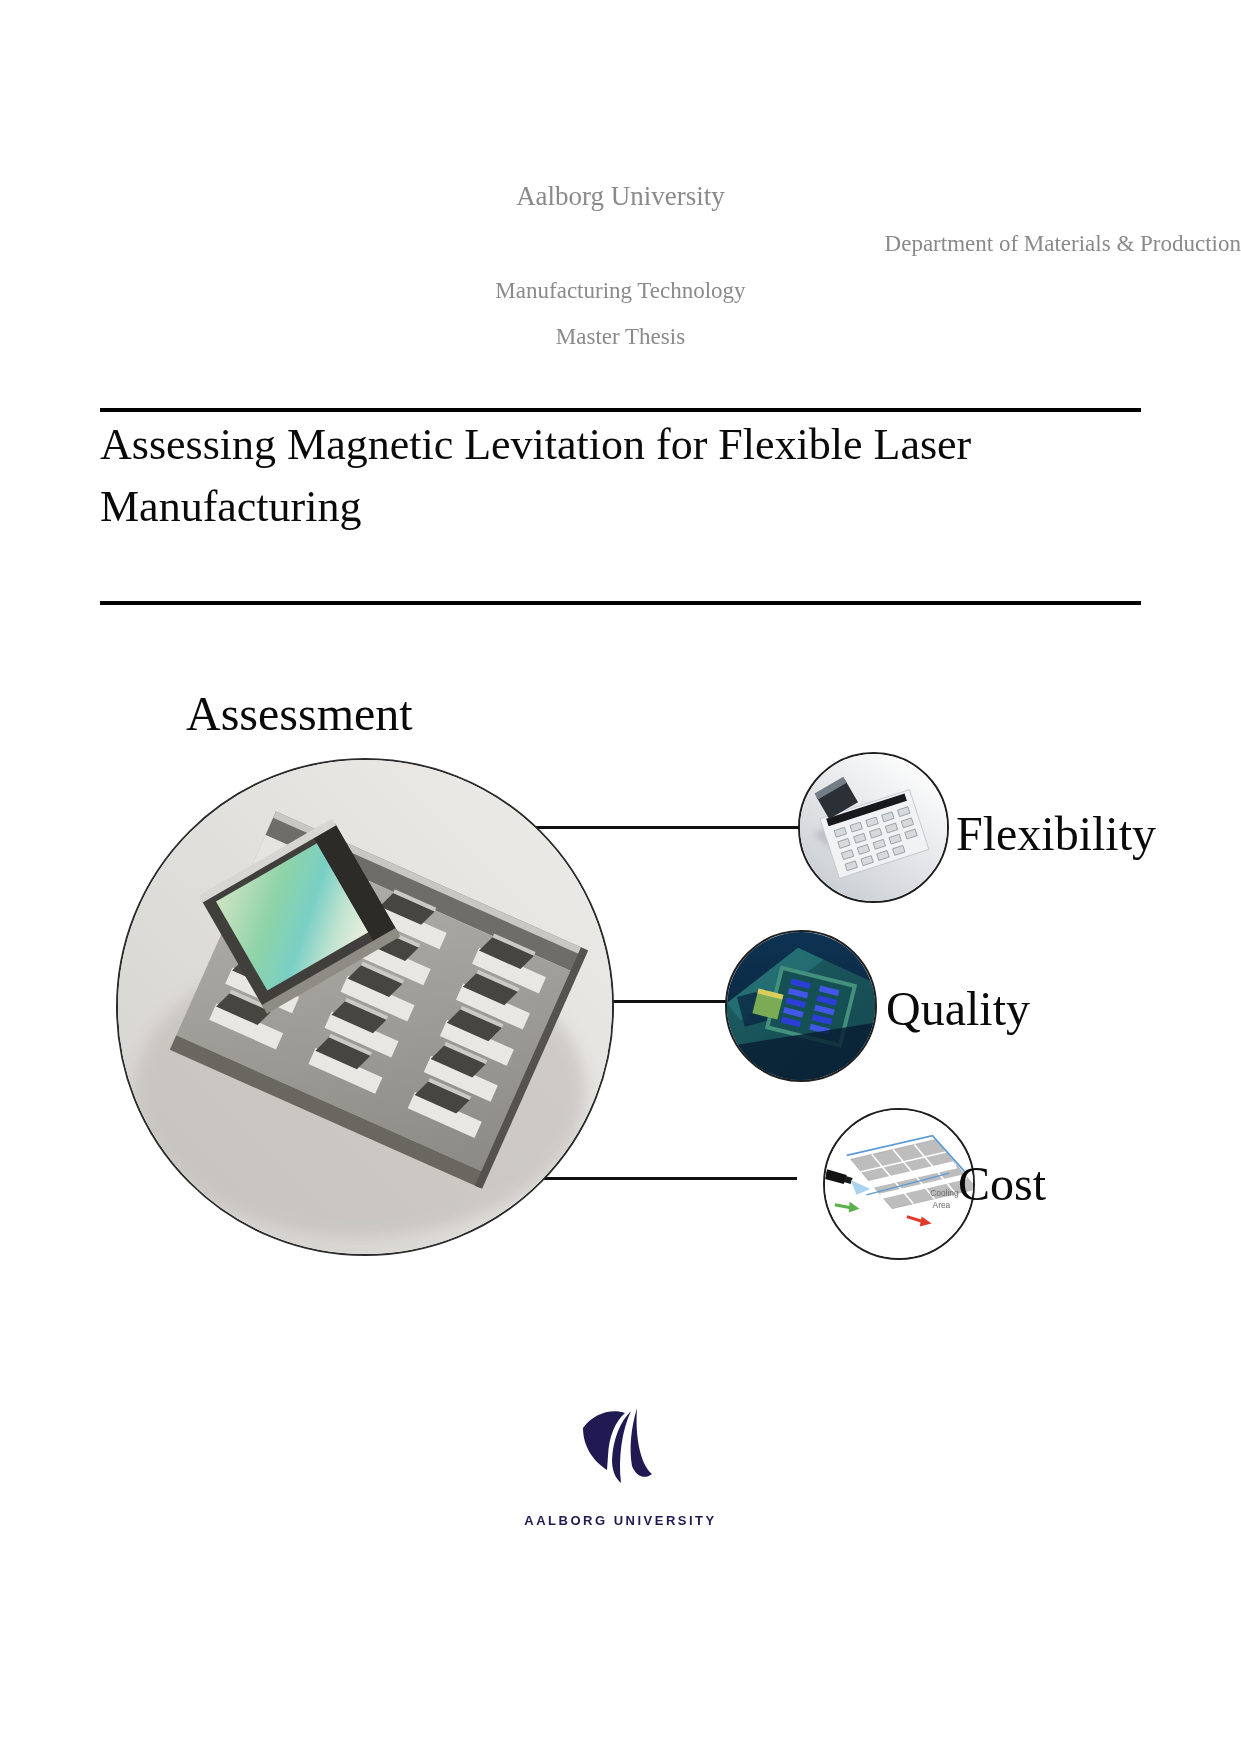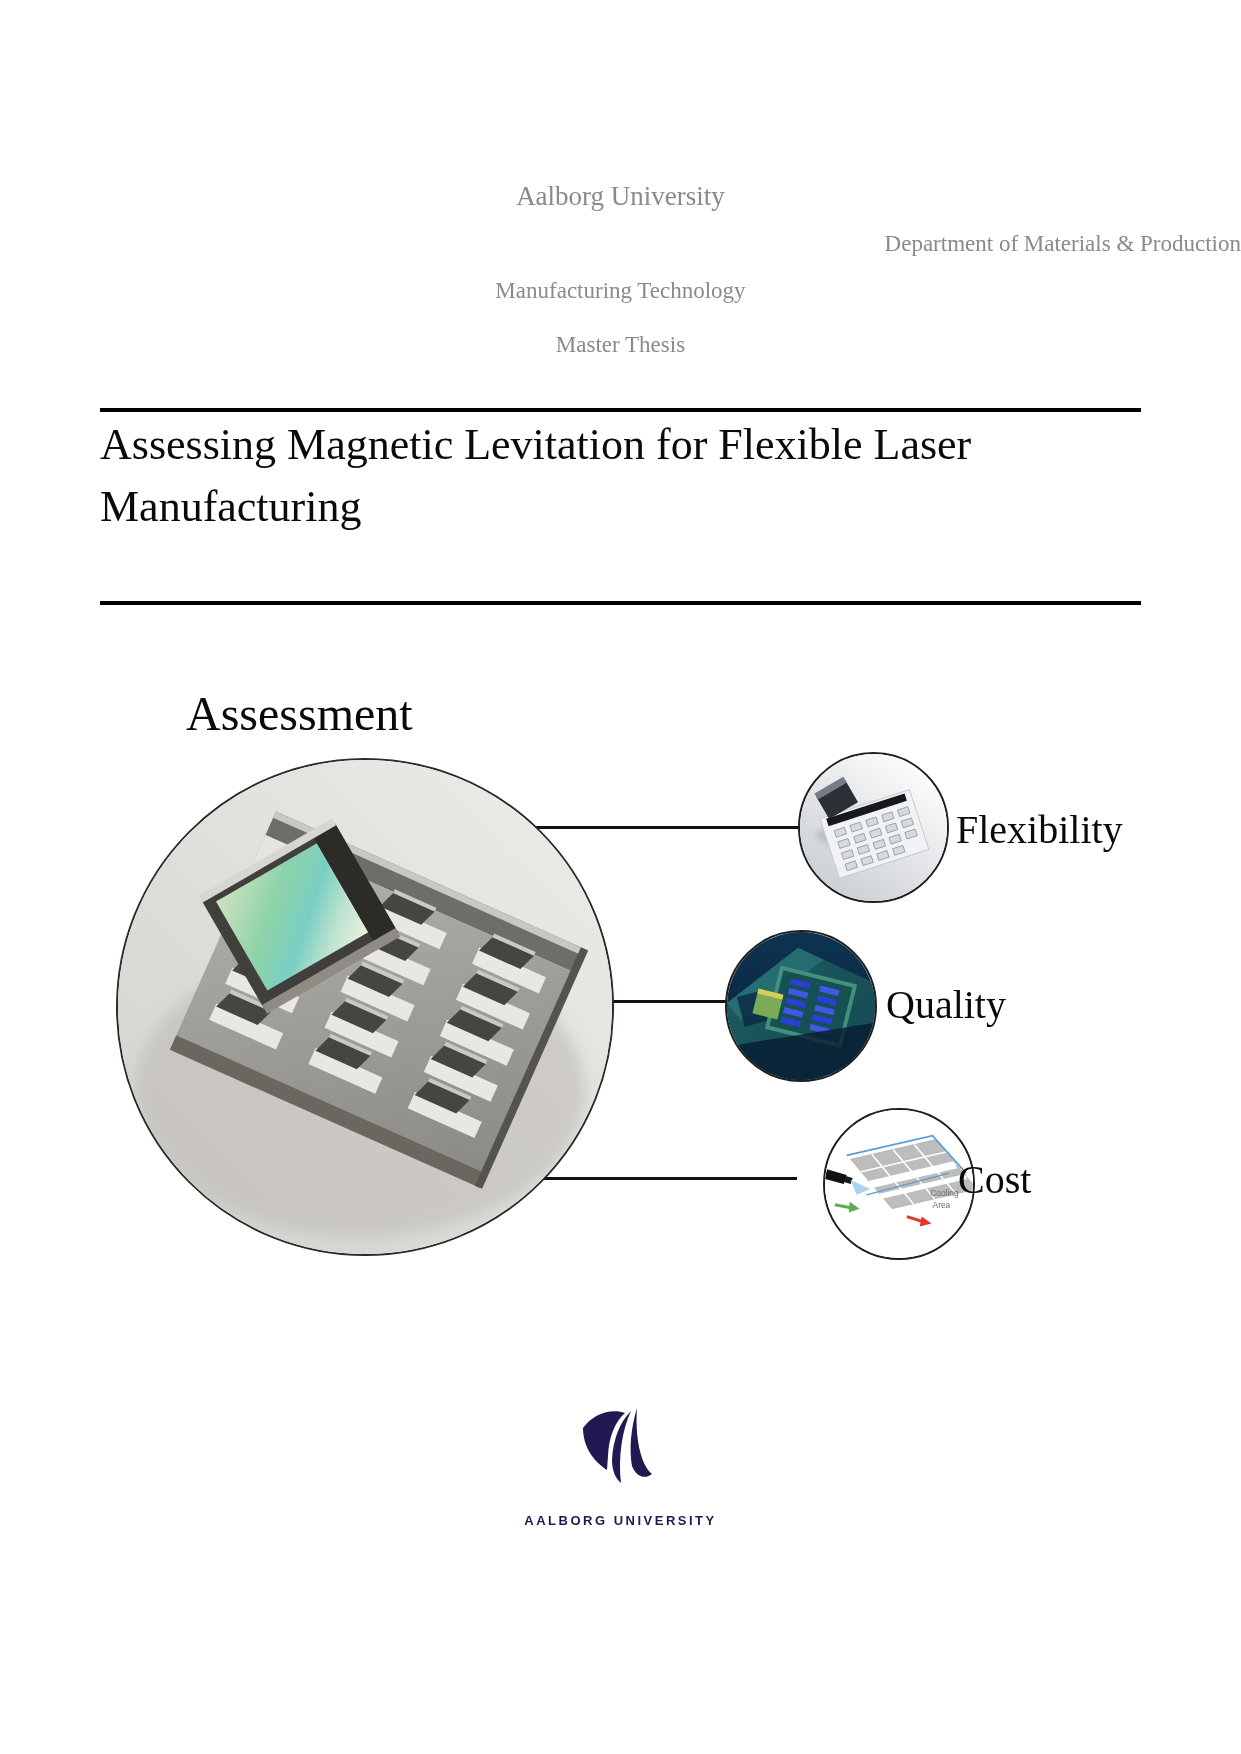--- a/index.html
+++ b/index.html
@@ -3,41 +3,41 @@
 <meta charset="utf-8">
 <style>
   html,body{margin:0;padding:0;background:#ffffff;}
   .page{position:relative;width:1241px;height:1754px;background:#ffffff;overflow:hidden;
         font-family:"Liberation Serif",serif;}
   
   .hdr{position:absolute;left:0;width:1241px;text-align:center;color:#8a8a8a;}
   .hdr1{top:181px;font-size:27px;}
   .hdr2{top:231px;font-size:23px;text-align:right;}
   .hdr3{top:278px;font-size:23px;}
-  .hdr4{top:332px;font-size:23px;}
+  .hdr4{top:324px;font-size:23px;}
   
   .rule{position:absolute;left:100px;width:1041px;height:4px;background:#000;}
   .rule-top{top:408px;}
   .rule-bottom{top:601px;}
   .title-block{position:absolute;left:100px;top:414px;width:1041px;text-align:left;
                color:#0a0a0a;font-size:44px;line-height:62px;}
   
   .assess-heading{position:absolute;left:186px;top:686px;font-size:48px;color:#0a0a0a;}
   .circle{position:absolute;border-radius:50%;overflow:hidden;box-sizing:border-box;
           border:2px solid #1f1f1f;background:#fff;}
   .circle svg{display:block;width:100%;height:100%;}
   .big-circle{left:116px;top:758px;width:498px;height:498px;border-color:#2b2b2b;}
   .flex-circle{left:798px;top:752px;width:151px;height:151px;}
   .qual-circle{left:725px;top:930px;width:152px;height:152px;}
   .cost-circle{left:823px;top:1108px;width:152px;height:152px;}
   .connector{position:absolute;height:3px;background:#111;}
   .conn-flex{left:520px;top:826px;width:280px;}
   .conn-qual{left:600px;top:1000px;width:128px;}
   .conn-cost{left:520px;top:1177px;width:277px;}
-  .crit-label{position:absolute;font-size:40px;color:#0a0a0a;}
+  .crit-label{position:absolute;font-size:48px;color:#0a0a0a;}
   .lbl-flex{left:956px;top:806px;}
   .lbl-qual{left:886px;top:981px;}
   .lbl-cost{left:958px;top:1156px;}
   
   .logo-mark{position:absolute;left:579px;top:1406px;width:76px;height:84px;}
   .logo-text{position:absolute;left:0;top:1513px;width:1241px;text-align:center;
              font-family:"Liberation Sans",sans-serif;font-weight:bold;font-size:13px;
              letter-spacing:2.5px;color:#211a52;}
   .svgtext{font-family:"Liberation Sans",sans-serif;}
 </style>

